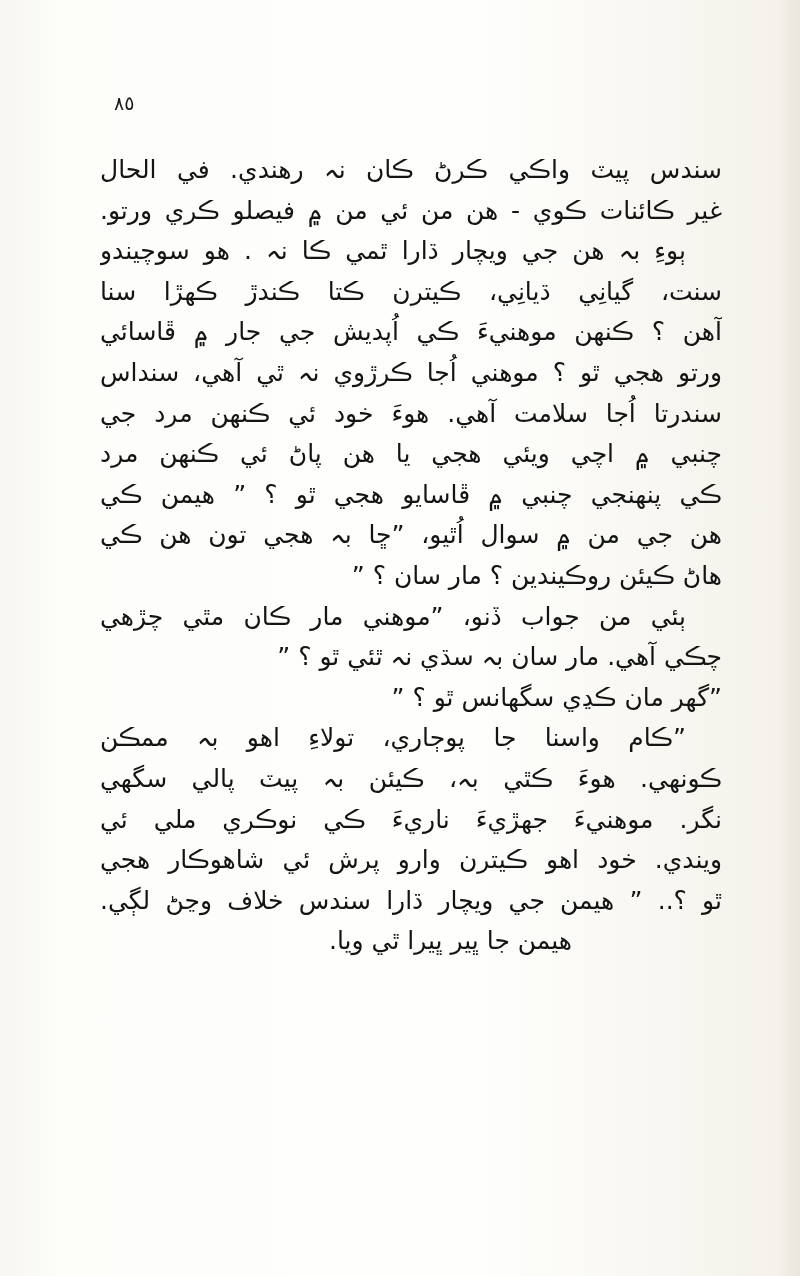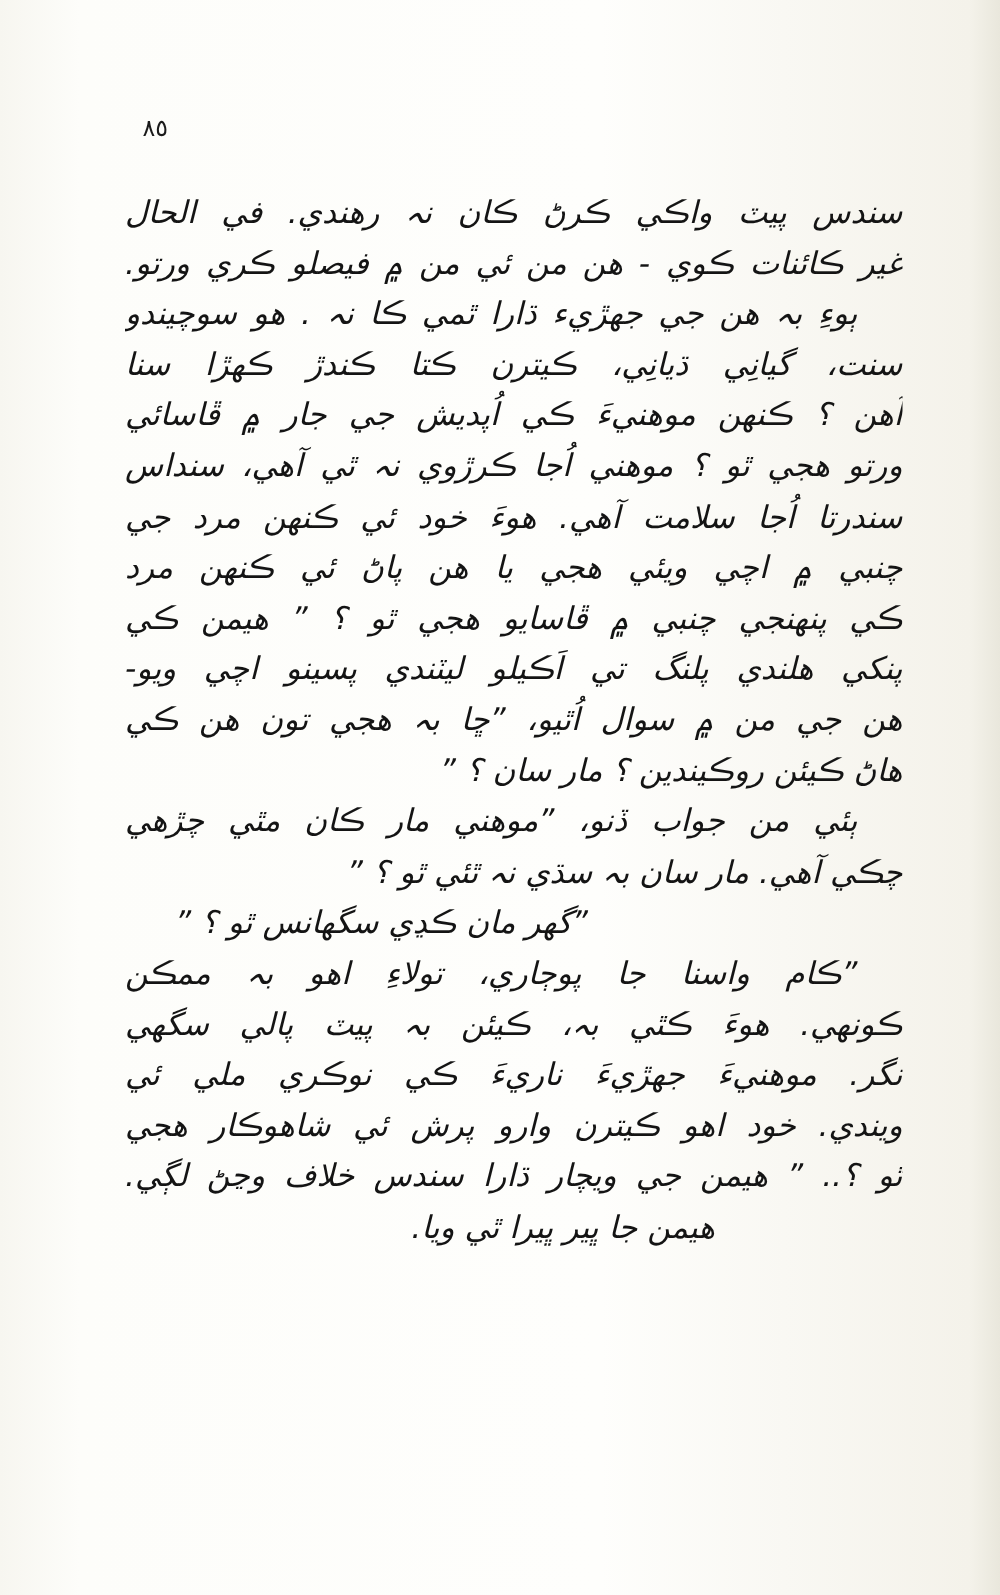--- a/index.html
+++ b/index.html
@@ -19,44 +19,43 @@
     font-size: 19px; letter-spacing: 2px; color: #1a1a1a;
     direction: rtl;
   }
   .body-text {
     position: absolute; left: 100px; top: 150px; width: 622px;
     direction: rtl; text-align: justify;
   }
   .line {
     height: 40.6px; line-height: 40.6px;
     font-size: 25px; white-space: nowrap; overflow: hidden;
-    text-align: justify; text-align-last: justify; font-style: italic;
+    text-align: justify; text-align-last: justify;
   }
   .line.indent { padding-right: 36px; }
-  .line.center { text-align: left; text-align-last: auto; padding-left: 40px; }
+  .line.center { text-align: right; text-align-last: auto; padding-left: 40px; }
   .line.short { text-align-last: right; }
   .line.short.indent-last { padding-right: 150px; }
 </style>
 </head>
 <body>
 
 <div class="page">
   <div class="page-number">٨٥</div>
 
   <div class="body-text">
     <div class="line">سندس پيٽ واڪي ڪرڻ ڪان نہ رهندي. في الحال</div>
     <div class="line">غير ڪائنات ڪوي - هن من ئي من ۾ فيصلو ڪري ورتو.</div>
-    <div class="line indent">ٻوءِ بہ هن جي جهڙيء ڌارا ٿمي ڪا نہ . هو سوچيندو</div>
+    <div class="line indent">ٻوءِ بہ هن جي ويچار ڌارا ٿمي ڪا نہ . هو سوچيندو</div>
     <div class="line">سنت، گيانِي ڌيانِي، ڪيترن ڪتا ڪندڙ ڪهڙا سنا</div>
     <div class="line">آهن ؟ ڪنهن موهنيءَ ڪي اُپديش جي جار ۾ ڦاسائي</div>
     <div class="line">ورتو هجي ٿو ؟ موهني اُجا ڪرڙوي نہ ٿي آهي، سنداس</div>
     <div class="line">سندرتا اُجا سلامت آهي. هوءَ خود ئي ڪنهن مرد جي</div>
     <div class="line">چنبي ۾ اچي ويئي هجي يا هن پاڻ ئي ڪنهن مرد</div>
     <div class="line">ڪي پنهنجي چنبي ۾ ڦاسايو هجي ٿو ؟ ” هيمن ڪي</div>
-    <div class="line">پنکي هلندي پلنگ تي اَڪيلو ليٽندي پسينو اچي ويو-</div>
     <div class="line">هن جي من ۾ سوال اُٿيو، ”ڇا بہ هجي تون هن ڪي</div>
     <div class="line short">هاڻ ڪيئن روڪيندين ؟ مار سان ؟ ”</div>
     <div class="line indent">ٻئي من جواب ڏنو، ”موهني مار ڪان مٿي چڙهي</div>
     <div class="line short">چڪي آهي. مار سان بہ سڌي نہ ٿئي ٿو ؟ ”</div>
     <div class="line center">”گهر مان ڪڍي سگهانس ٿو ؟ ”</div>
     <div class="line indent">”ڪام واسنا جا پوڄاري، تولاءِ اهو بہ ممڪن</div>
     <div class="line">ڪونهي. هوءَ ڪٿي بہ، ڪيئن بہ پيٽ پالي سگهي</div>
     <div class="line">نگر. موهنيءَ جهڙيءَ ناريءَ ڪي نوڪري ملي ئي</div>
     <div class="line">ويندي. خود اهو ڪيترن وارو پرش ئي شاهوڪار هجي</div>
     <div class="line">ٿو ؟.. ” هيمن جي ويچار ڌارا سندس خلاف وڃڻ لڳي.</div>

